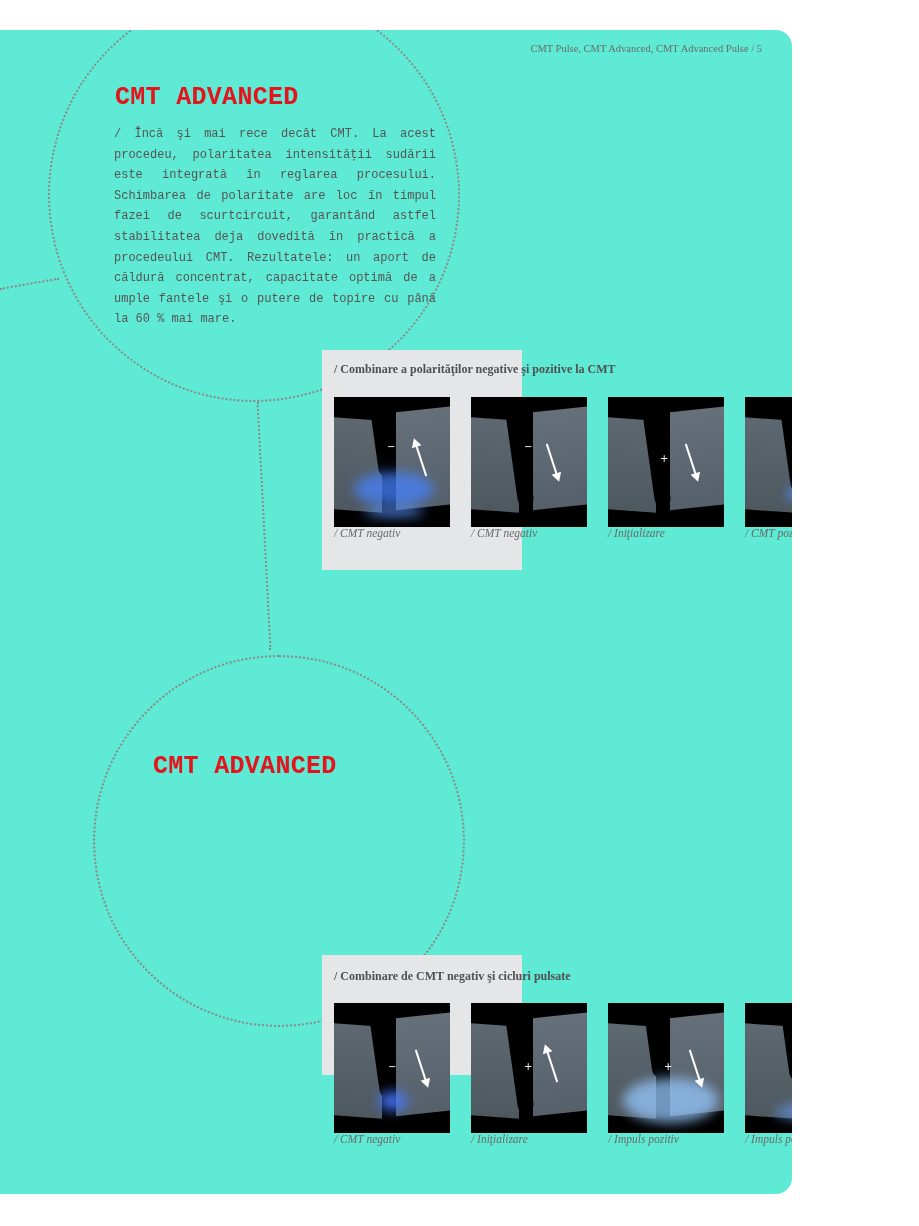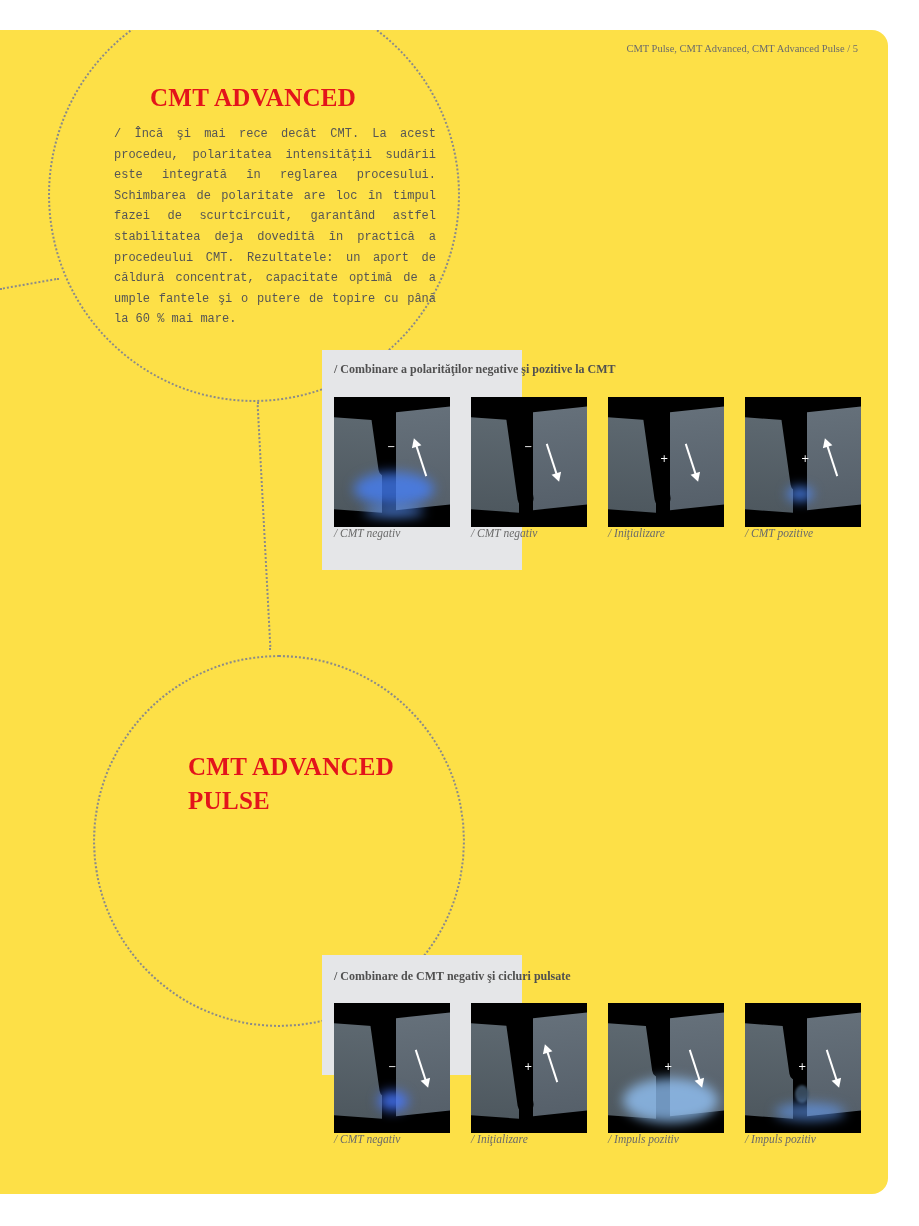--- a/index.html
+++ b/index.html
@@ -1,25 +1,25 @@
 <!DOCTYPE html>
 <html><head>
 <meta charset="utf-8">
 <style>
   html, body { margin:0; padding:0; background:#ffffff; }
   body { width:919px; height:1226px; position:relative; overflow:hidden; font-family:"DejaVu Serif", serif; }
-  .panel { position:absolute; left:0; top:30px; width:888px; height:1164px; background:#fde047; border-radius:0 16px 16px 0; overflow:hidden; }
+  .panel { position:absolute; left:0; top:30px; width:792px; height:1164px; background:#5eead4; border-radius:0 16px 16px 0; overflow:hidden; }
   .page-header { position:absolute; right:30px; top:13px; font-size:10.5px; color:#6b6b6b; font-family:"Liberation Serif", serif; }
   .circle { position:absolute; border-radius:50%; border:2px dotted #8a8a8a; box-sizing:border-box; }
   .circle1 { left:48px; top:-42px; width:412px; height:414px; }
   .circle2 { left:93px; top:625px; width:372px; height:372px; }
   .dline { position:absolute; border-left:2px dotted #8a8a8a; }
   .hline { position:absolute; border-top:2px dotted #8a8a8a; }
   .mask { position:absolute; background:#e5e6e8; }
-  .title { position:absolute; color:#e3141b; font-family:Liberation Serif, serif; font-weight:bold; font-size:25px; letter-spacing:0.3px; line-height:32px;margin-left:35px; }
+  .title { position:absolute; color:#e3141b; font-family:Liberation Mono, monospace; font-weight:bold; font-size:25px; letter-spacing:0.3px; line-height:32px; }
   .body-text { position:absolute; font-family:Liberation Mono, monospace; font-size:12px; line-height:20.6px; color:#555; }
   .section-label { position:absolute; font-family:"Liberation Serif", serif; font-weight:bold; font-size:12px; color:#505050; }
   .img-row { position:absolute; display:flex; gap:21px; }
   .tile { width:116px; }
   .photo { width:116px; height:130px; background:#000; position:relative; overflow:hidden; }
   .caption { font-family:"Liberation Serif", serif; font-style:italic; font-size:11.5px; color:#6a6a6a; }
   .plate-l { position:absolute; left:0; top:22px; width:48px; height:92px; background:linear-gradient(#5d6870,#4e585f); transform:skewY(4deg); }
   .plate-r { position:absolute; left:62px; top:12px; width:60px; height:98px; background:linear-gradient(#65707a,#56606a); transform:skewY(-6deg); }
   .wire { position:absolute; left:40px; top:0; width:16px; height:80px; background:#000; transform:rotate(-8deg); border-radius:0 0 8px 8px; }
   .glow { position:absolute; border-radius:50%; filter:blur(6px); }
@@ -88,21 +88,20 @@
         <div class="glow" style="left:42px;top:90px;width:26px;height:14px;background:rgba(80,140,255,0.85);"></div>
         <span class="sign" style="left:56px;top:56px;">+</span>
         <div class="arrow up" style="left:86px;top:46px;transform:rotate(-18deg);"></div>
       </div>
       <div class="caption">/ CMT pozitive</div>
     </div>
   </div>
 
   <div class="title" style="left:153px;top:720px;line-height:34px;">
     <div>CMT ADVANCED</div>
-    <div>PULSE</div>
   </div>
 
   <div class="section-label" style="left:334px;top:939px;">/ Combinare de CMT negativ şi cicluri pulsate</div>
   <div class="img-row" style="left:334px;top:973px;">
     <div class="tile">
       <div class="photo">
         <div class="plate-l"></div>
           <div class="plate-r"></div>
           <div class="wire" style="height:95px;"></div>
         <div class="glow" style="left:44px;top:88px;width:30px;height:20px;background:rgba(70,120,255,0.85);"></div>

